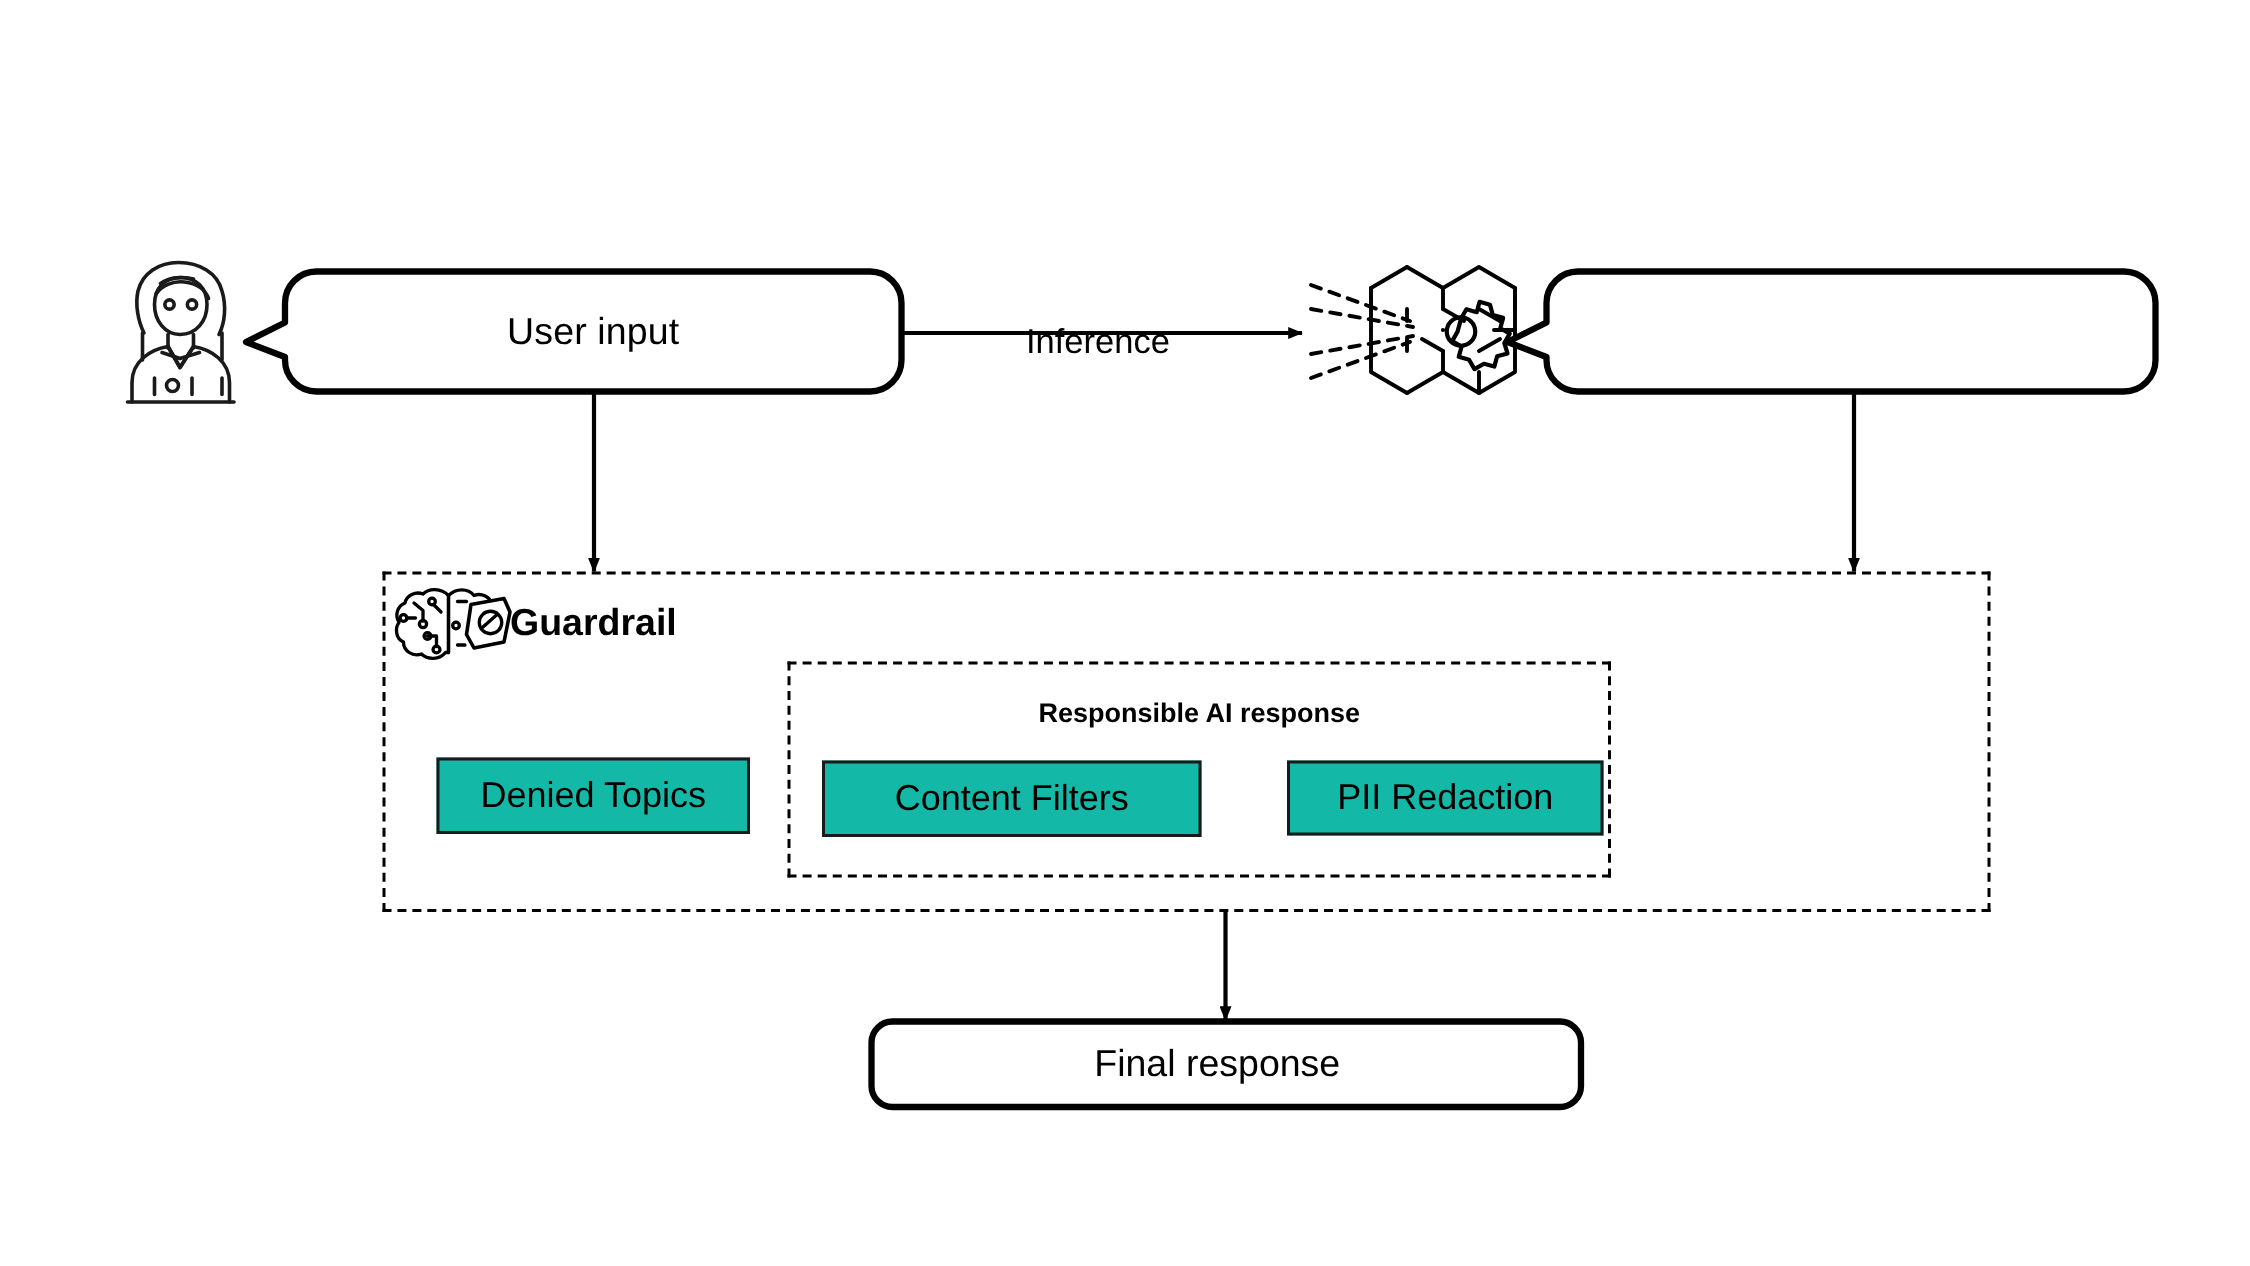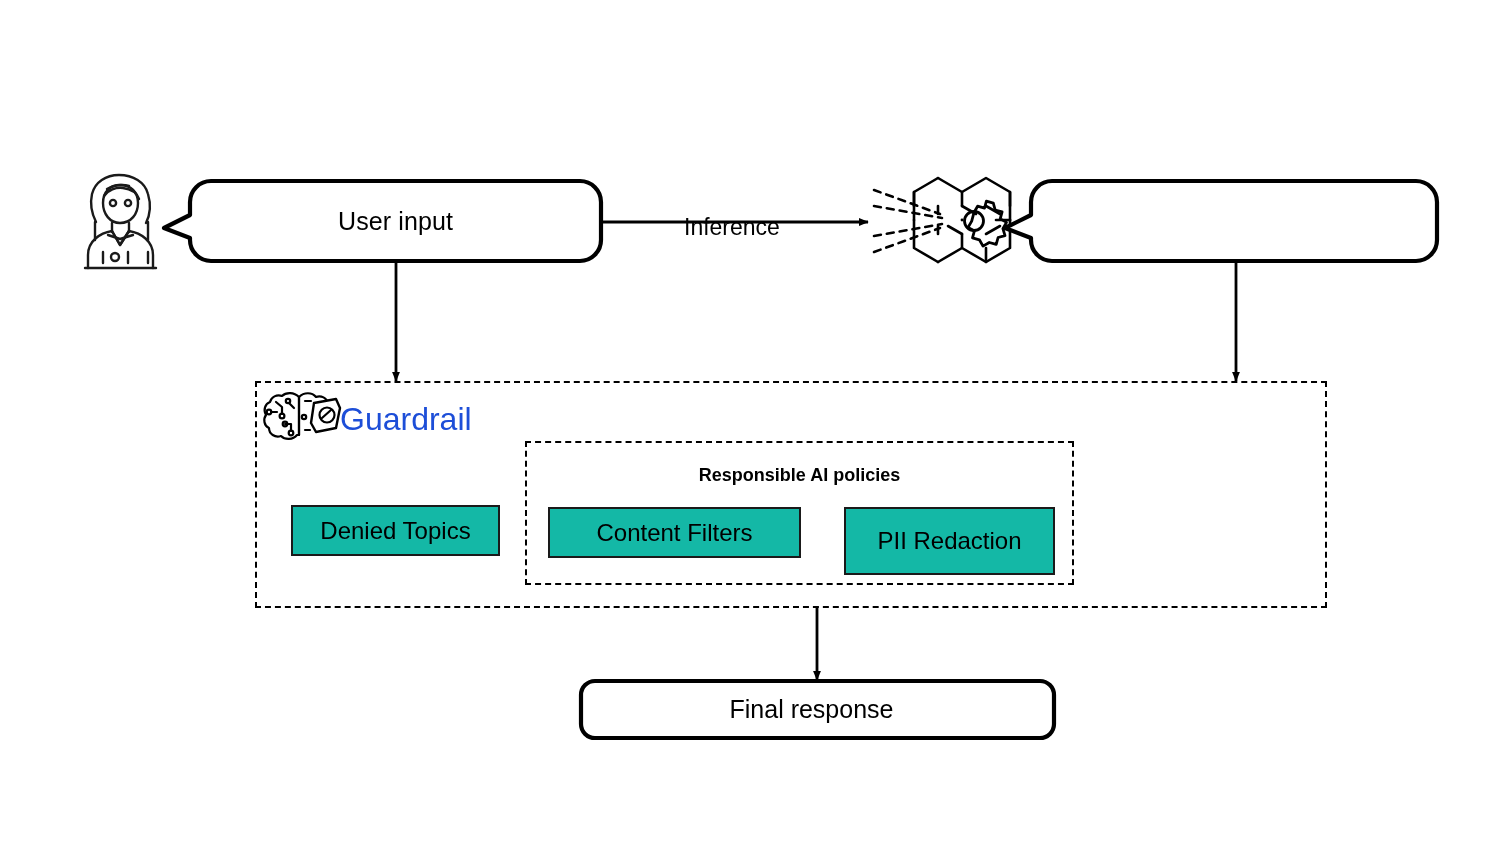--- a/index.html
+++ b/index.html
@@ -70,23 +70,23 @@
   .filter-box span {
     font-size: 24px;
     font-weight: 400;
     color: #000;
     white-space: nowrap;
   }
 
   
   .guardrail-title {
     position: absolute;
-    font-size: 32px;
-    font-weight: normal;
-    color: #1d4ed8;
+    font-size: 25px;
+    font-weight: bold;
+    color: #000000;
     white-space: nowrap;
   }
   .policies-title {
     position: absolute;
     font-size: 18px;
     font-weight: bold;
     color: #000;
     white-space: nowrap;
     text-align: center;
     width: 100%;
@@ -274,27 +274,27 @@
   <div class="dashed-box guardrail-box" style="left:255px; top:381px; width:1072px; height:227px;">
 
     <div class="guardrail-title" style="left:83px; top:18px;">Guardrail</div>
 
     <div class="filter-box" style="left:34px; top:122px; width:209px; height:51px;">
       <span>Denied Topics</span>
     </div>
 
     <div class="dashed-box policies-box" style="left:268px; top:58px; width:549px; height:144px;">
 
-      <div class="policies-title" style="top:22px;">Responsible AI policies</div>
+      <div class="policies-title" style="top:22px;">Responsible AI response</div>
 
       <div class="filter-box" style="left:21px; top:64px; width:253px; height:51px;">
         <span>Content Filters</span>
       </div>
 
-      <div class="filter-box" style="left:317px; top:64px; width:211px; height:68px;">
+      <div class="filter-box" style="left:331px; top:64px; width:211px; height:50px;">
         <span>PII Redaction</span>
       </div>
     </div>
 
   </div>
 
   <div class="plain-label" style="left:575px; top:681px; width:473px; height:57px;">
     <span class="final-text">Final response</span>
   </div>
 

